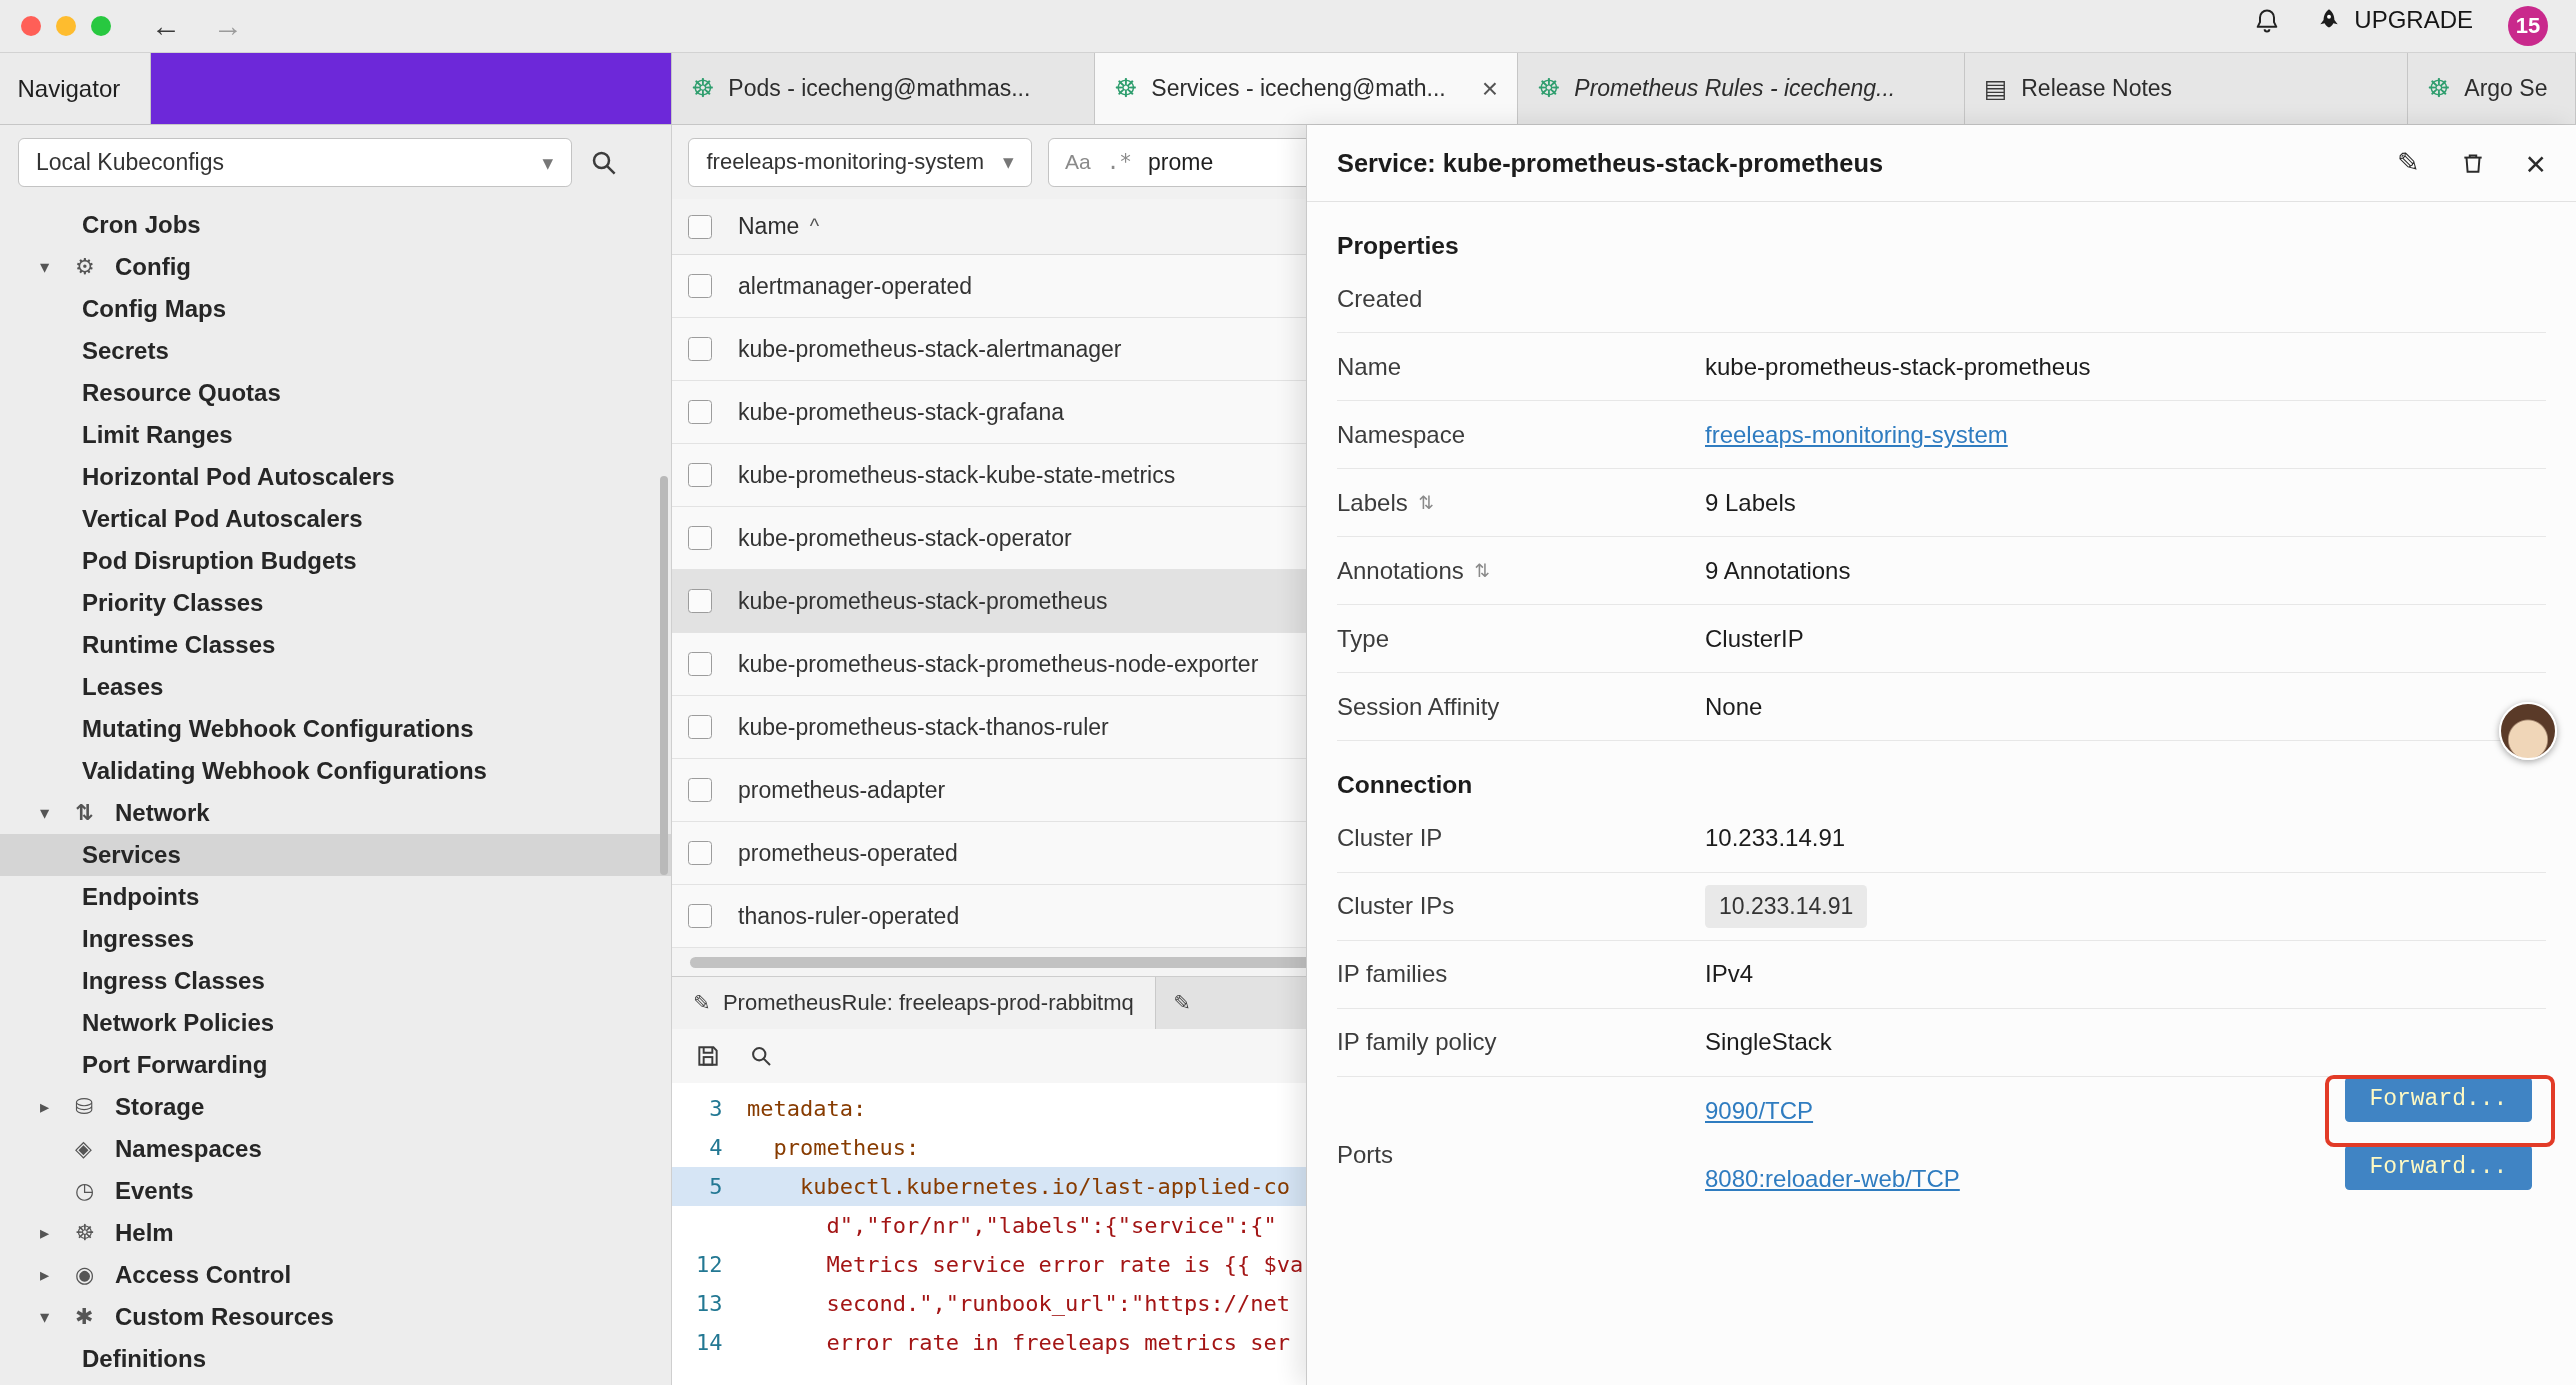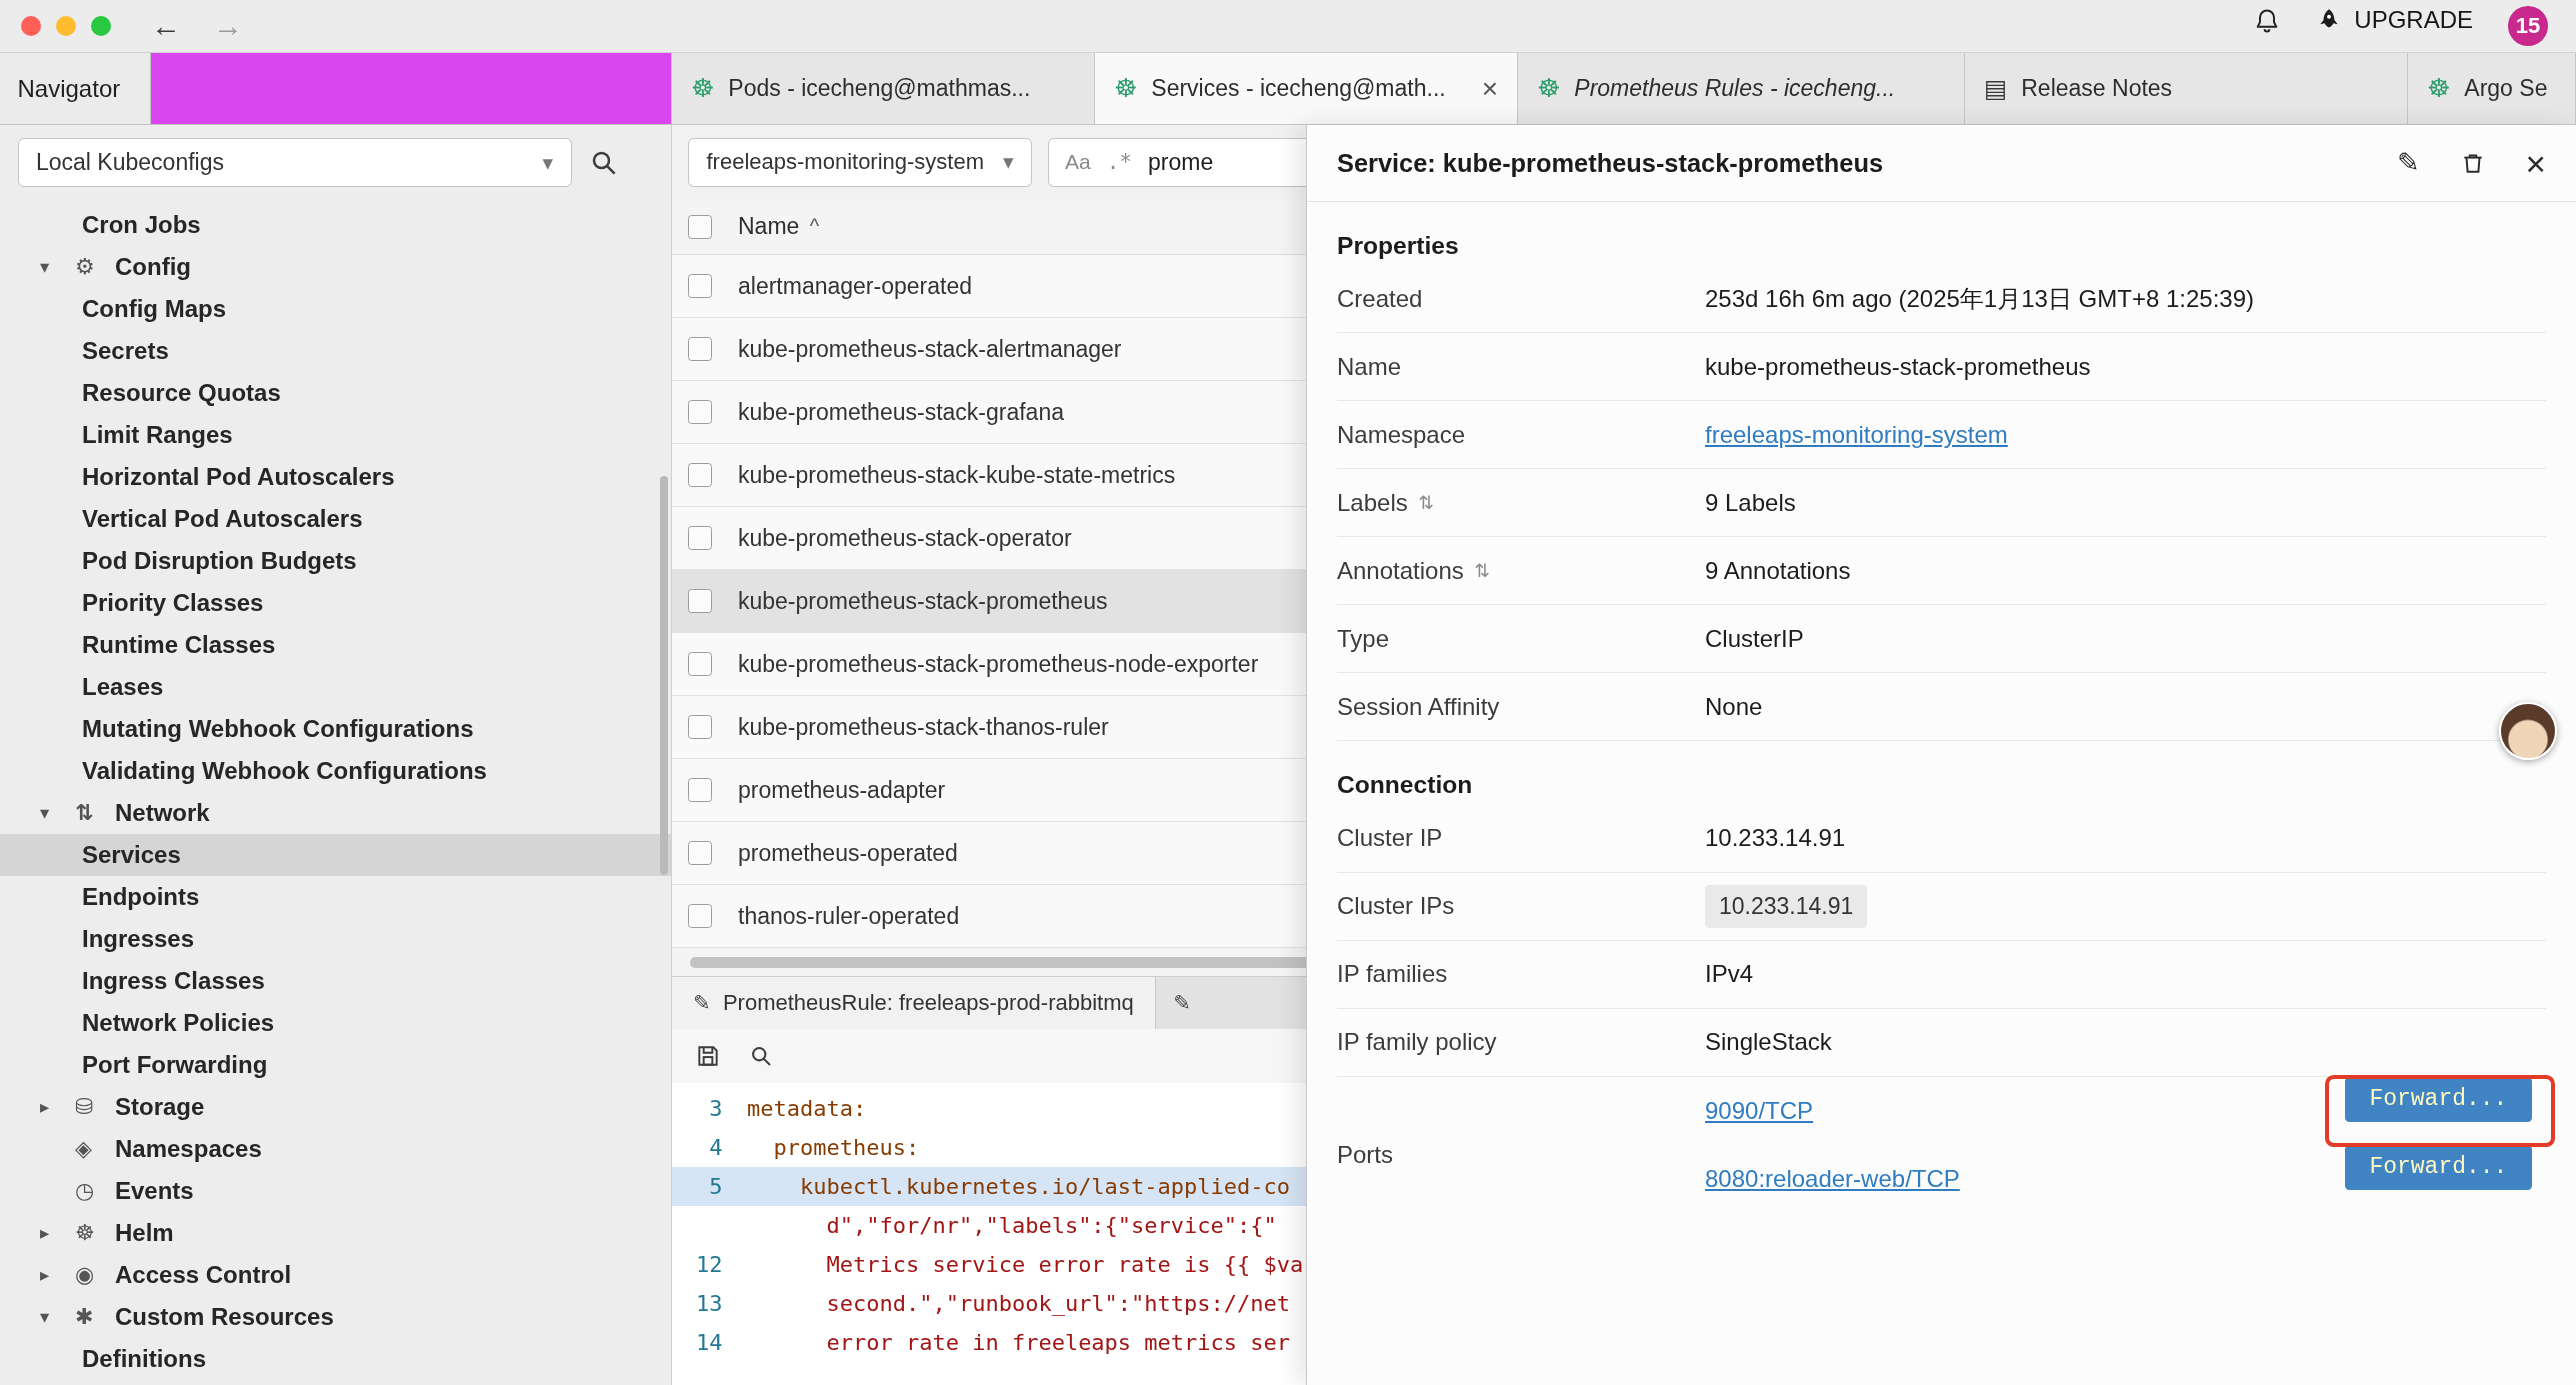--- a/index.html
+++ b/index.html
@@ -12,21 +12,21 @@
   .light { width:20px; height:20px; border-radius:50%; }
   .light.red { background:#ff5f57; } .light.yellow { background:#febc2e; } .light.green { background:#28c840; }
   .navarrows { display:flex; gap:32px; font-size:30px; color:#3a3a3a; }
   .navarrows .fwd { color:#9b9b9b; }
   .topbar-right { margin-left:auto; display:flex; align-items:flex-start; gap:35px; padding-right:7px; }
   .upgrade { display:flex; align-items:center; gap:12.3px; font-size:24px; color:#161616; }
   .badge { width:40px; height:40px; border-radius:50%; background:#c9298c; color:#fff; font-size:22px; font-weight:bold; display:flex; align-items:center; justify-content:center; }
 
   
   .tabrow { height:72px; flex-shrink:0; background:#dcdcdc; border-bottom:0.9px solid #c6c6c6; display:flex; }
-  .navhead { width:672px; flex-shrink:0; background:#d946ef; border-right:0.9px solid #c6c6c6; display:flex; }
+  .navhead { width:672px; flex-shrink:0; background:#6d28d9; border-right:0.9px solid #c6c6c6; display:flex; }
   .navtab { width:151px; background:#ebebeb; border-right:0.9px solid #c6c6c6; display:flex; align-items:center; padding-left:17.5px; font-size:24px; color:#1f1f1f; }
   .tabs { flex:1; display:flex; min-width:0; overflow:hidden; }
   .tab { width:423px; flex-shrink:0; display:flex; align-items:center; gap:14px; padding:0 19px; background:#e6e6e6; border-right:0.9px solid #c6c6c6; font-size:23px; color:#2d2d2d; white-space:nowrap; overflow:hidden; }
   .tab.active { background:#f9f9f9; }
   .tab.w2 { width:447px; } .tab.w3 { width:443px; } .tab.last { flex:1; width:auto; }
   .k8s { color:#2f9e6e; font-size:26px; flex-shrink:0; }
   .docic { color:#3a3a3a; font-size:24.6px; flex-shrink:0; }
   .tlab { overflow:hidden; text-overflow:clip; }
   .tlab.italic { font-style:italic; }
   .tclose { margin-left:auto; color:#555; font-size:28px; padding-left:8.8px; }
@@ -428,21 +428,20 @@
                 <path d="M6 7l1 13h10l1-13"></path>
               </svg>
           </span>
           <span class="dclose">×</span>
         </div>
       </div>
       <div class="dbody">
         <div class="dsec">Properties</div>
         <div class="drow">
           <span class="dlabel">Created</span>
-          <span class="dval">253d 16h 6m ago (2025年1月13日 GMT+8 1:25:39)</span>
         </div>
         <div class="drow">
           <span class="dlabel">Name</span>
           <span class="dval">kube-prometheus-stack-prometheus</span>
         </div>
         <div class="drow">
           <span class="dlabel">Namespace</span>
           <span class="dval dlink">freeleaps-monitoring-system</span>
         </div>
         <div class="drow">

